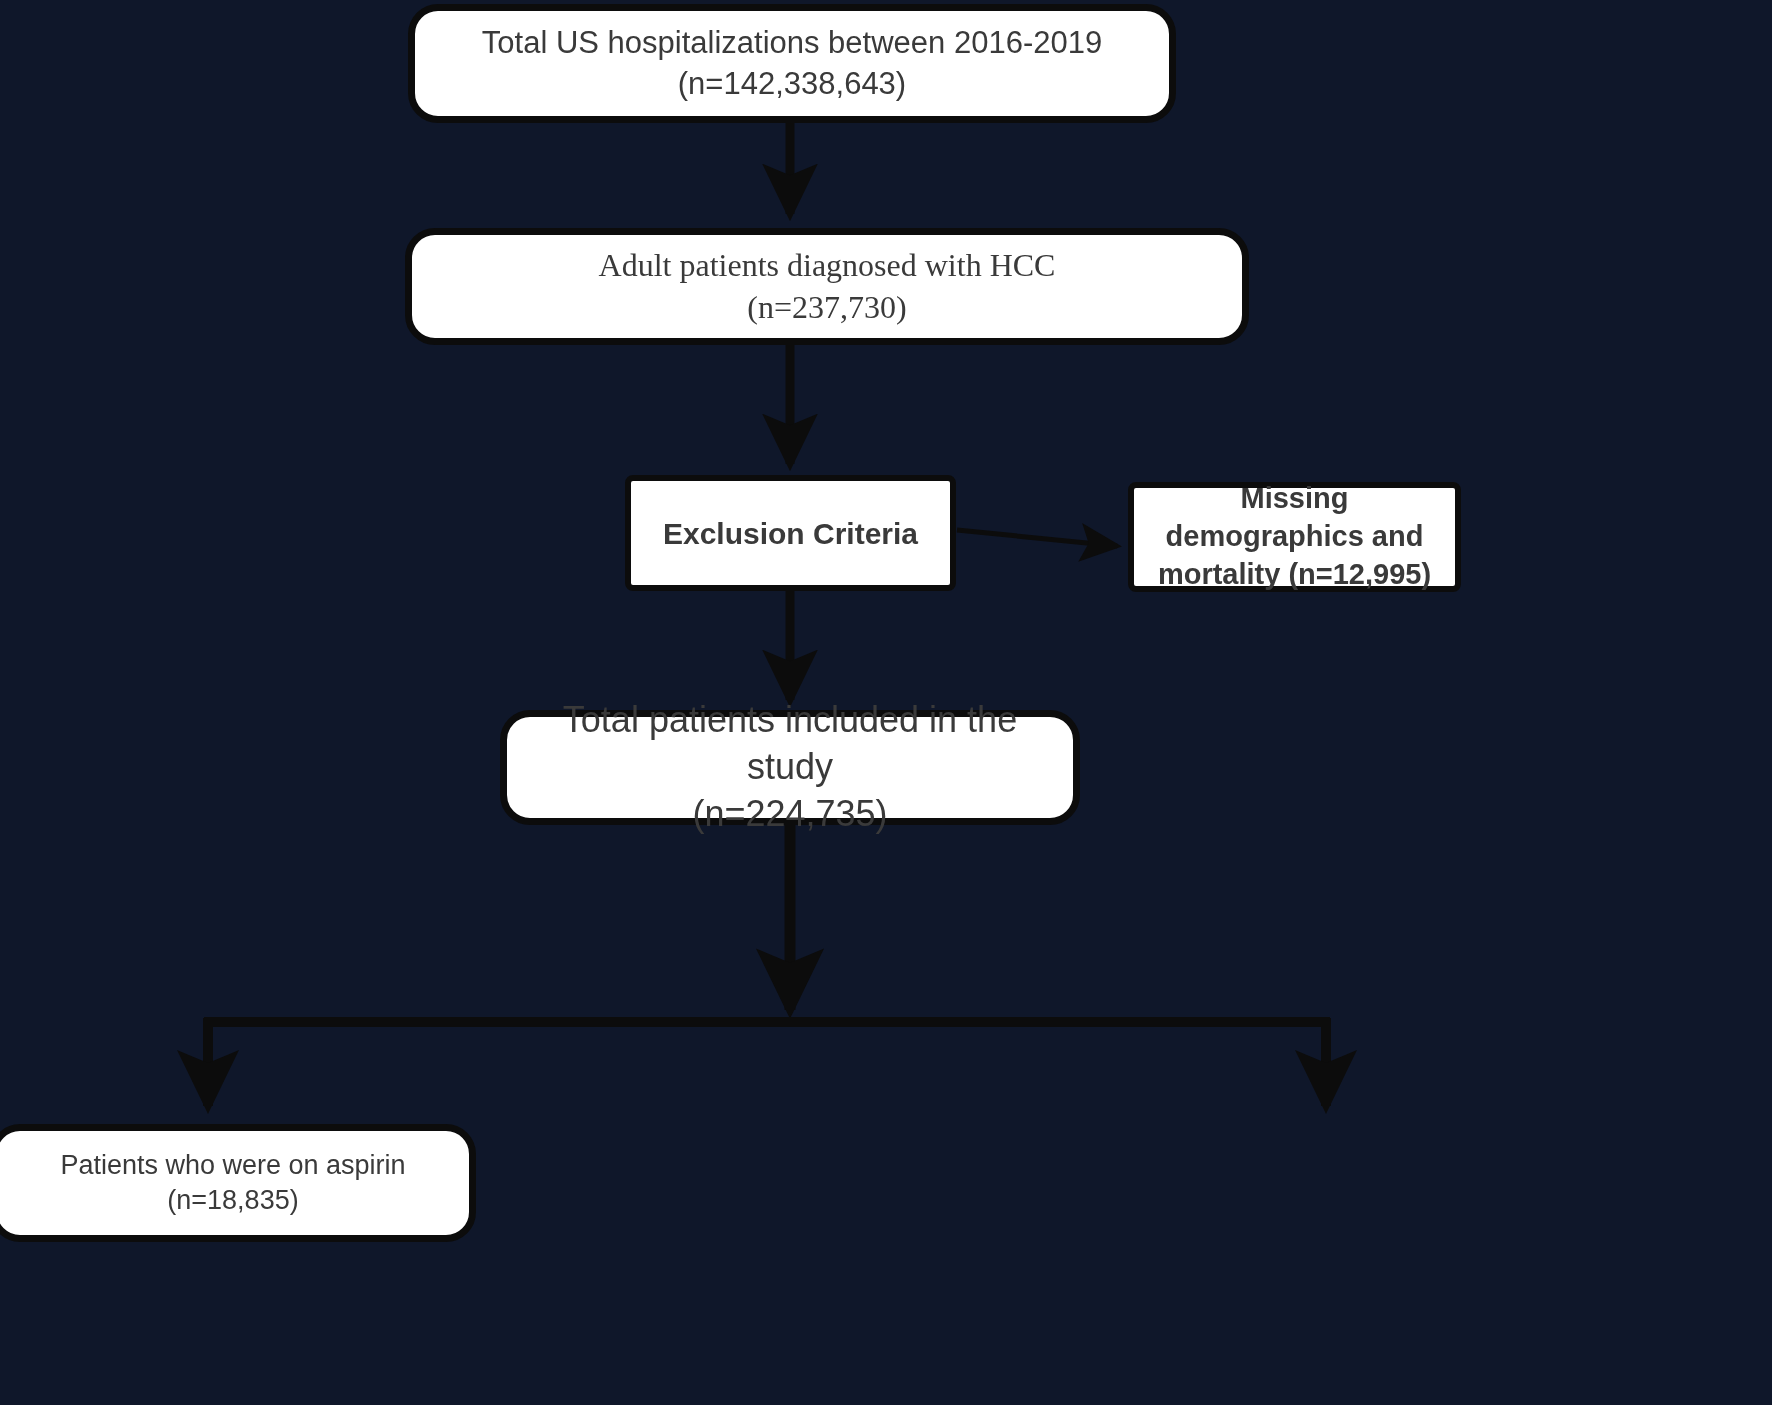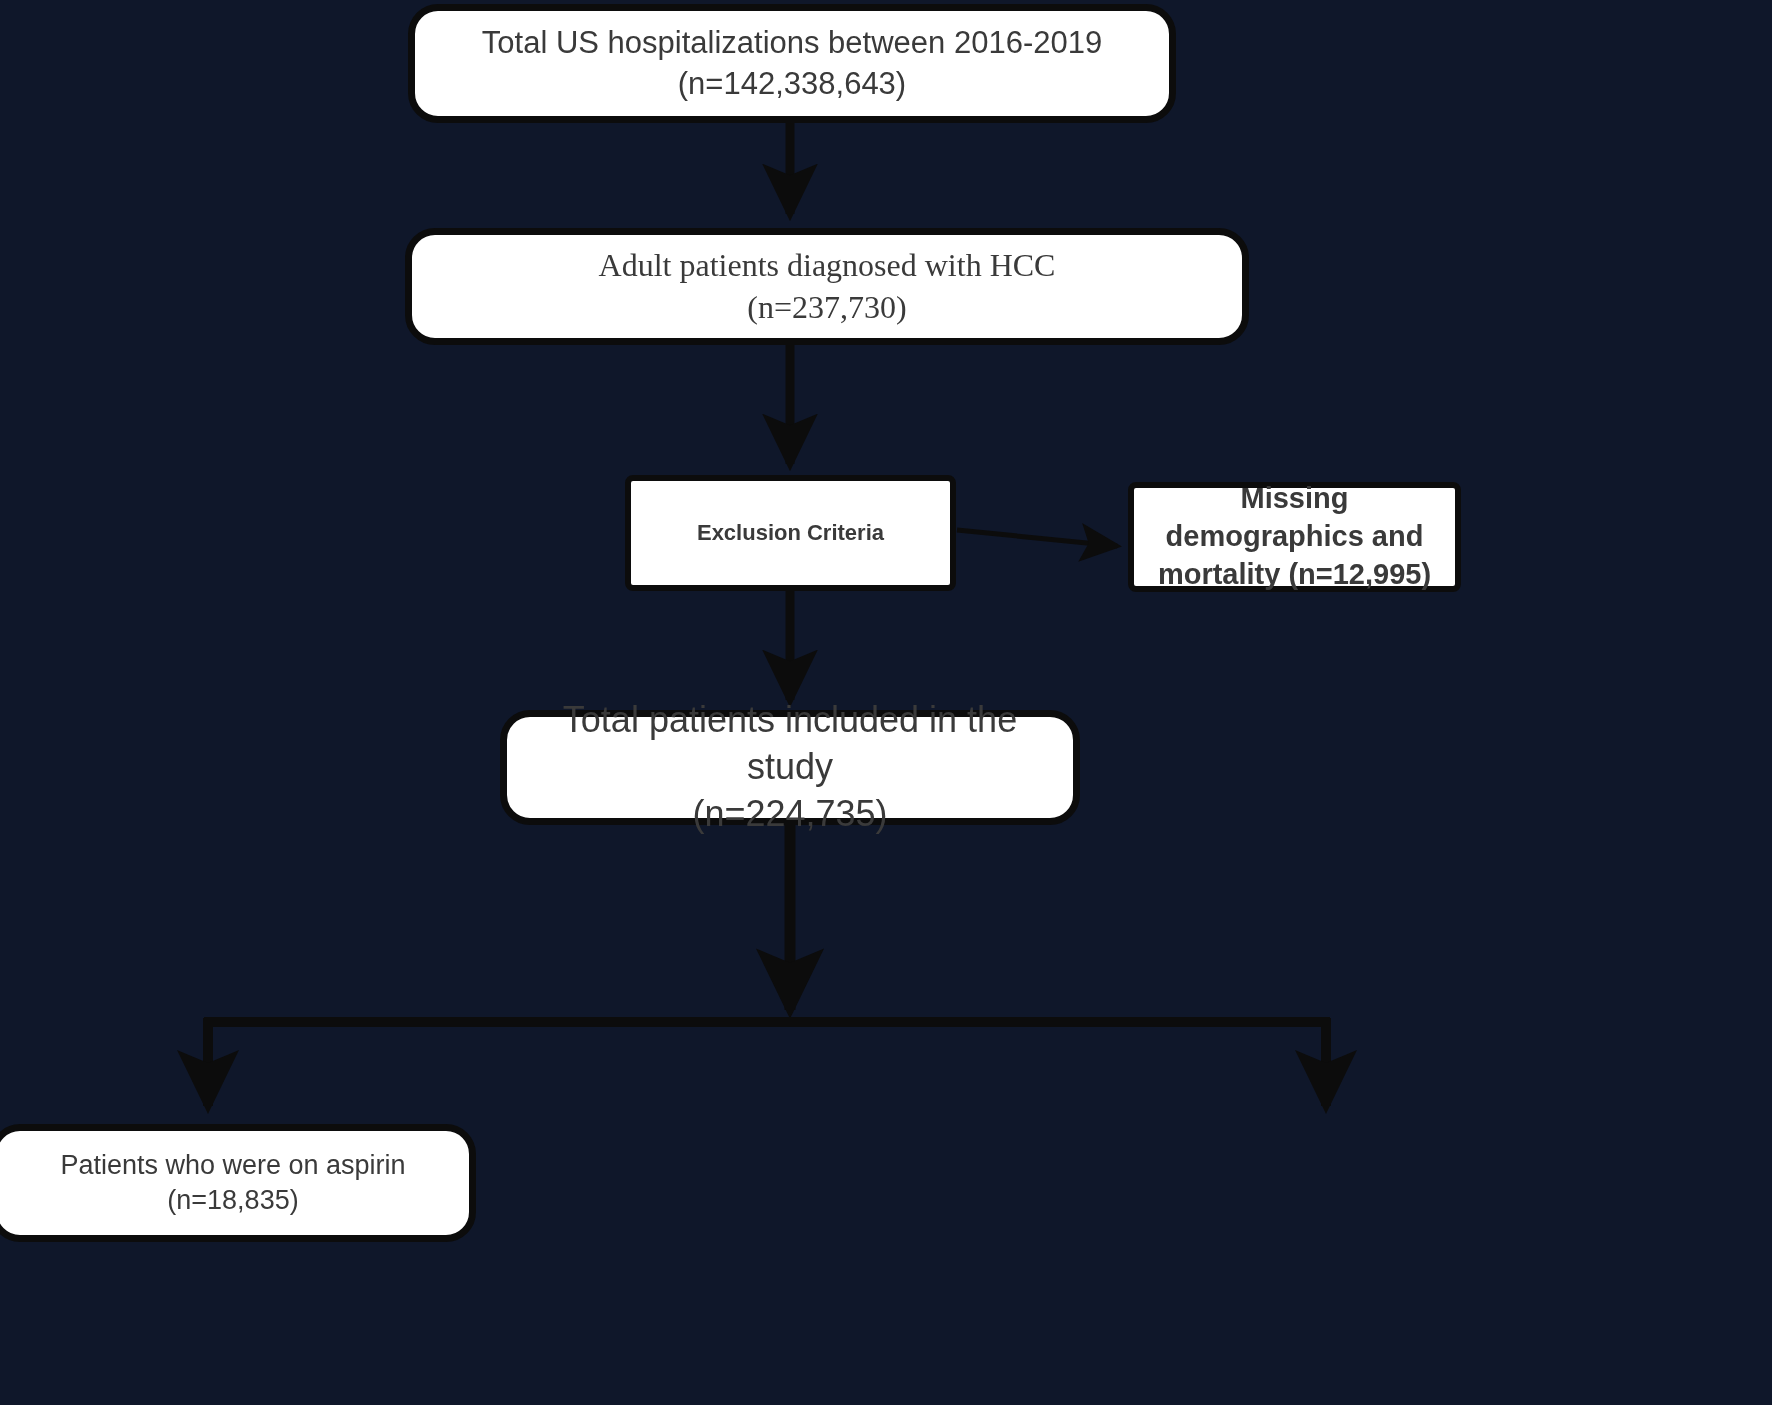--- a/index.html
+++ b/index.html
@@ -53,21 +53,21 @@
     left: 408px; top: 4px; width: 768px; height: 119px;
     font-size: 31px;
   }
   #node-adult-hcc {
     left: 405px; top: 228px; width: 844px; height: 117px;
     font-size: 32px;
   }
   #node-exclusion-criteria {
     left: 625px; top: 475px; width: 331px; height: 116px;
     border-width: 6px;
-    font-size: 22px;
+    font-size: 30px;
   }
   #node-missing-demographics {
     left: 1128px; top: 482px; width: 333px; height: 110px;
     border-width: 6px;
     font-size: 29px;
   }
   #node-total-included {
     left: 500px; top: 710px; width: 580px; height: 115px;
     font-size: 36px;
   }

